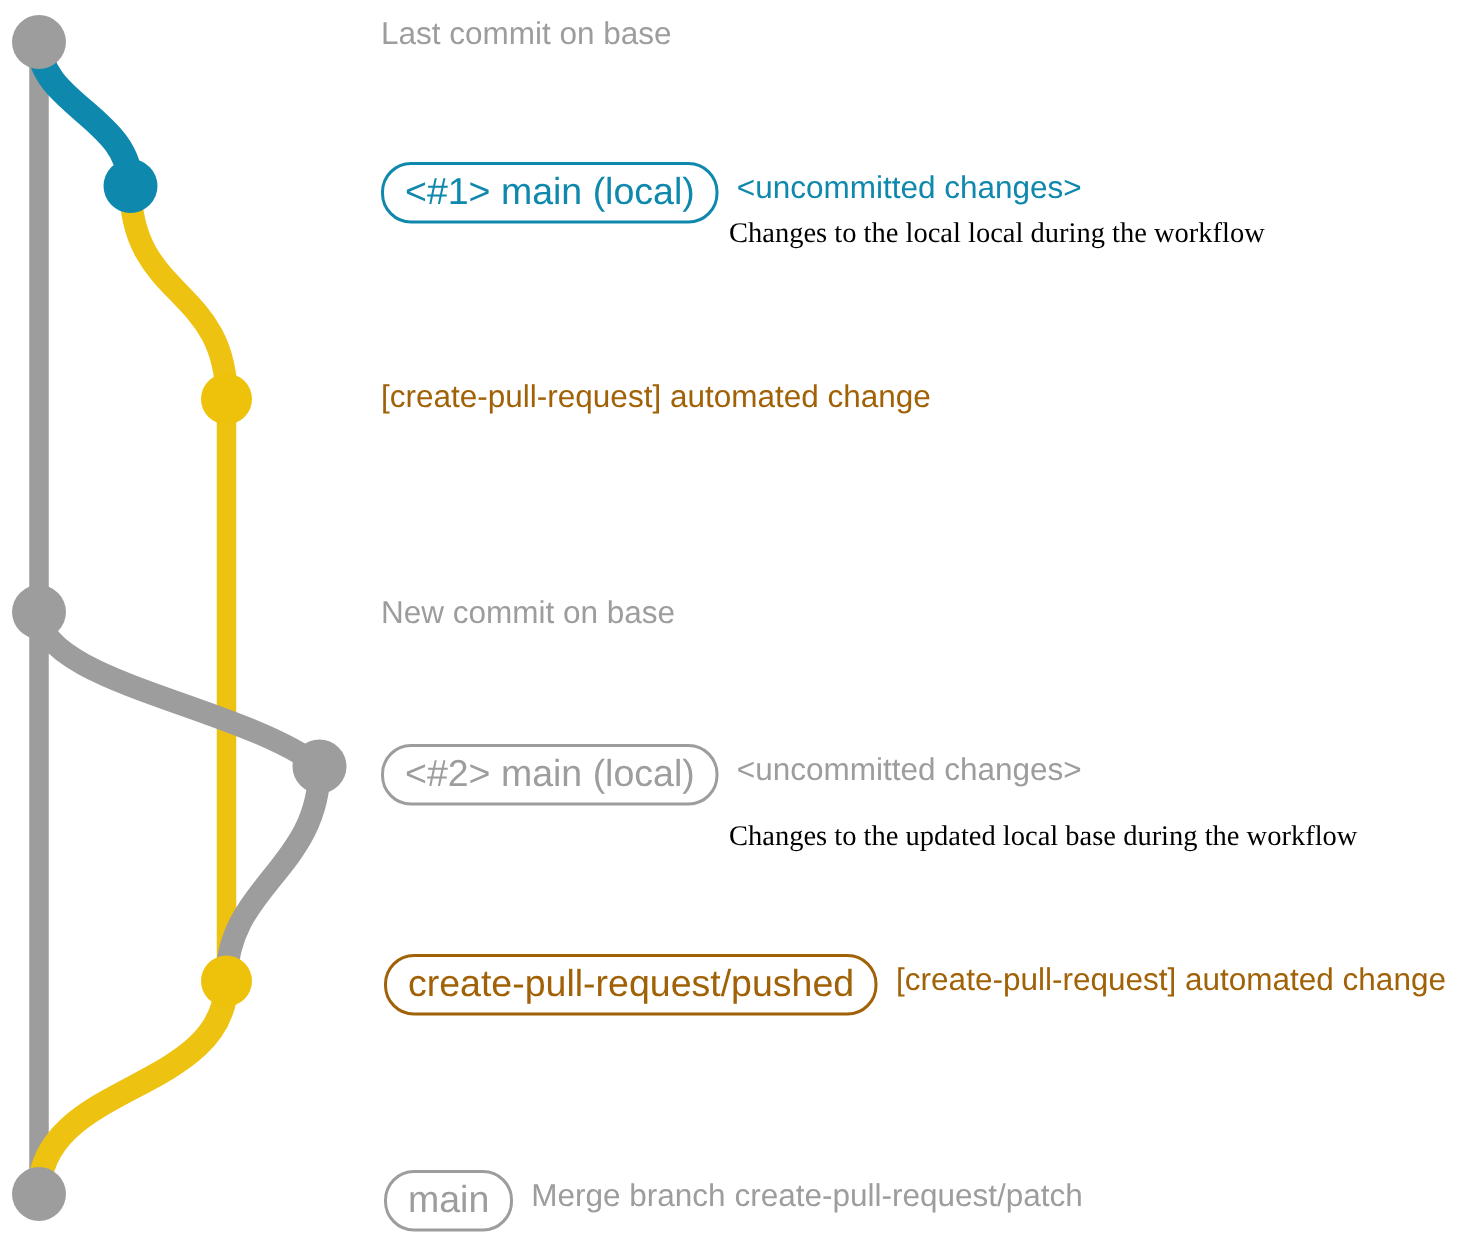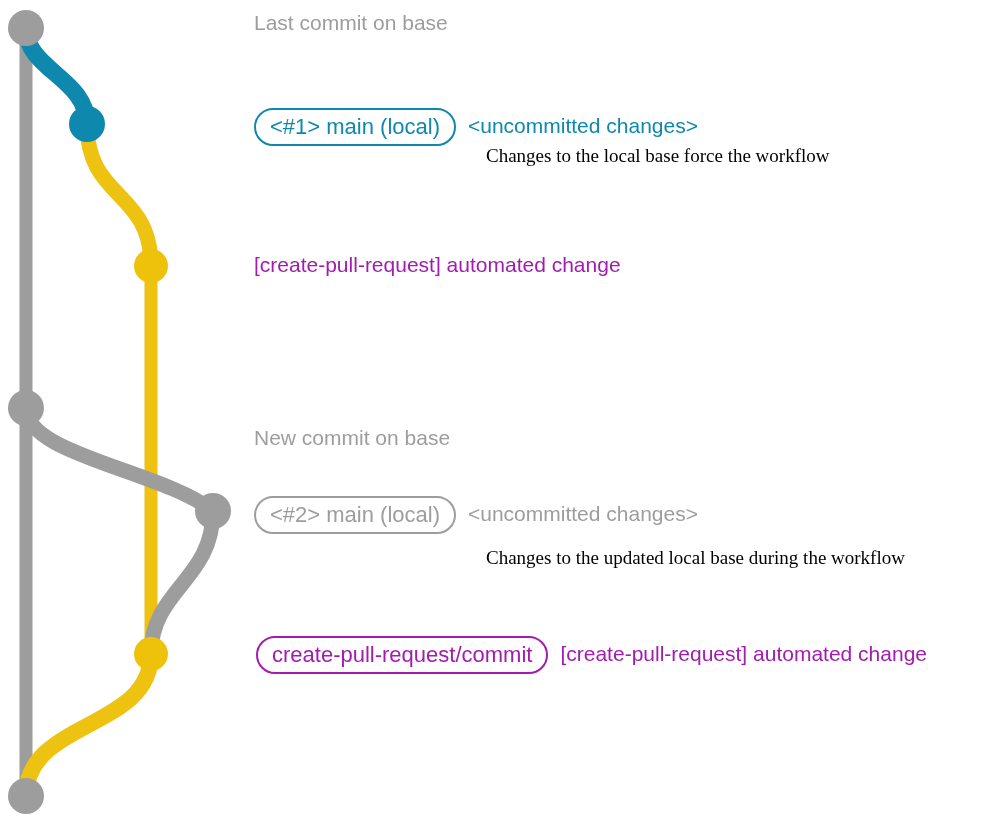--- a/index.html
+++ b/index.html
@@ -30,21 +30,21 @@
   .row {
     position: absolute;
     display: flex;
     align-items: flex-start;
   }
   .badge {
     display: inline-block;
     border: 2px solid currentColor;
     border-radius: 20px;
     padding: 5px 14px 6px 14px;
-    font-size: 22px;
+    font-size: 25px;
     line-height: 1.05;
     white-space: nowrap;
     font-family: "Liberation Sans", sans-serif;
     background: #ffffff;
     box-sizing: border-box;
   }
   .subject {
     font-size: 21px;
     line-height: 1.05;
     white-space: nowrap;
@@ -59,21 +59,21 @@
   .desc {
     position: absolute;
     font-family: "Liberation Serif", serif;
     font-size: 19px;
     line-height: 1.1;
     color: #000000;
     white-space: nowrap;
   }
   .c-gray   { color: #9d9d9d; }
   .c-blue   { color: #0e88ad; }
-  .c-yellow { color: #a21caf; }
+  .c-yellow { color: #a16207; }
 </style>
 </head>
 <body>
 
 <div id="canvas">
 
   <svg id="graph" viewBox="0 0 981 827" xmlns="http://www.w3.org/2000/svg">
 
     <path d="M26,28 L26,408" stroke="#9d9d9d" stroke-width="13" fill="none" stroke-linecap="round"></path>
     <path d="M26,408 L26,796" stroke="#9d9d9d" stroke-width="13" fill="none" stroke-linecap="round"></path>
@@ -100,35 +100,39 @@
   </svg>
 
   <div class="row" style="left:254px; top:12px;">
     <span class="subject nobadge c-gray">Last commit on base</span>
   </div>
 
   <div class="row" style="left:254px; top:108px;">
     <span class="badge c-blue">&lt;#1&gt; main (local)</span>
     <span class="subject c-blue">&lt;uncommitted changes&gt;</span>
   </div>
-  <div class="desc" style="left:486px; top:146px;">Changes to the local base force the workflow</div>
+  <div class="desc" style="left:486px; top:146px;">Changes to the local local during the workflow</div>
 
   <div class="row" style="left:254px; top:254px;">
     <span class="subject nobadge c-yellow">[create-pull-request] automated change</span>
   </div>
 
-  <div class="row" style="left:254px; top:398px;margin-top:29px;">
+  <div class="row" style="left:254px; top:398px;">
     <span class="subject nobadge c-gray">New commit on base</span>
   </div>
 
   <div class="row" style="left:254px; top:496px;justify-content:center;">
     <span class="badge c-gray">&lt;#2&gt; main (local)</span>
     <span class="subject c-gray">&lt;uncommitted changes&gt;</span>
   </div>
   <div class="desc" style="left:486px; top:548px;">Changes to the updated local base during the workflow</div>
 
   <div class="row" style="left:256px; top:636px;">
-    <span class="badge c-yellow">create-pull-request/commit</span>
+    <span class="badge c-yellow">create-pull-request/pushed</span>
     <span class="subject c-yellow">[create-pull-request] automated change</span>
   </div>
 
+  <div class="row" style="left:256px; top:780px;">
+    <span class="badge c-gray">main</span>
+    <span class="subject c-gray">Merge branch create-pull-request/patch</span>
+  </div>
 
 </div>
 
 </body></html>

